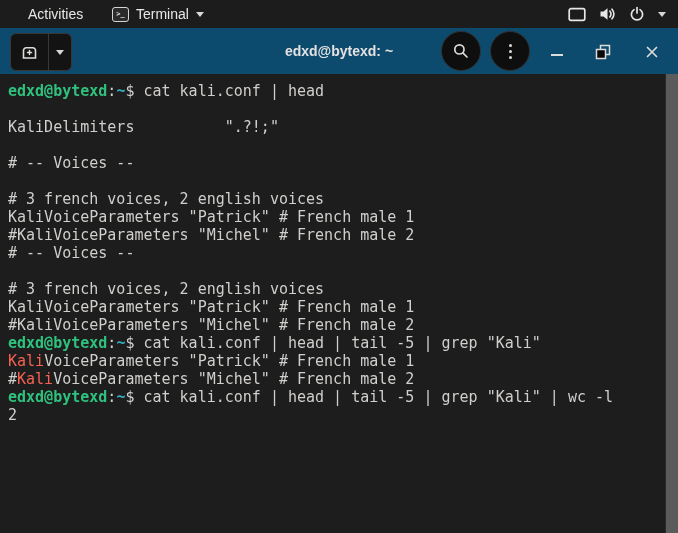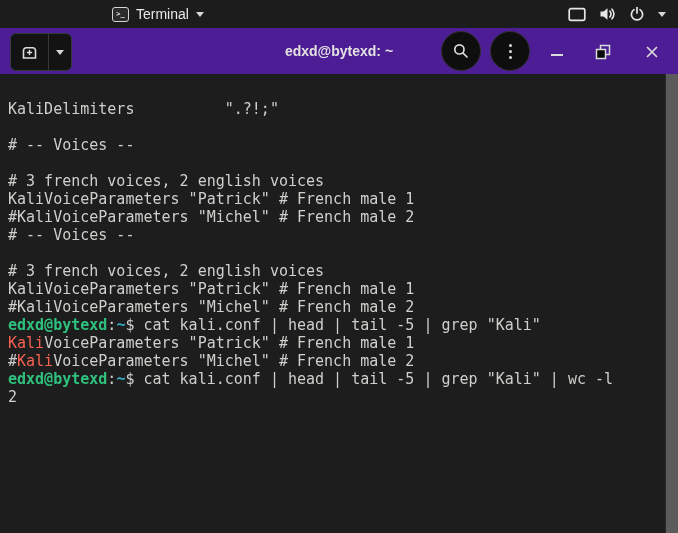--- a/index.html
+++ b/index.html
@@ -20,21 +20,21 @@
     display:flex;align-items:center;justify-content:center;box-sizing:border-box;
   }
   .term-badge span{font-family:"DejaVu Sans Mono",monospace;font-size:7px;line-height:7px;color:#E8E7E5;font-weight:bold;}
   .caret-down{width:0;height:0;border-left:4px solid transparent;border-right:4px solid transparent;border-top:5px solid #D8D7D5;}
   .clock{position:absolute;left:50%;top:0;transform:translateX(-50%);height:28px;display:flex;align-items:center;gap:9px;}
   .notif-dot{width:8px;height:8px;border-radius:50%;background:#C9C8C6;margin-left:6px;}
   .indicators{position:absolute;right:12px;top:0;height:28px;display:flex;align-items:center;gap:13px;}
   .indicators svg{display:block;}
   
   .titlebar{
-    position:absolute;top:28px;left:0;width:678px;height:46px;background:#4c1d95;
+    position:absolute;top:28px;left:0;width:678px;height:46px;background:#0c4a6e;
   }
   .newtab-group{
     position:absolute;left:10px;top:5px;width:62px;height:38px;box-sizing:border-box;
     border:1px solid #383838;border-radius:6px;background:#131313;display:flex;overflow:hidden;
   }
   .newtab-btn{width:37px;display:flex;align-items:center;justify-content:center;border-right:1px solid #383838;}
   .newtab-caret{flex:1;display:flex;align-items:center;justify-content:center;}
   .window-title{
     position:absolute;left:0;top:0;width:100%;height:46px;display:flex;align-items:center;justify-content:center;
     font-size:14px;font-weight:bold;color:#E3E2E0;pointer-events:none;
@@ -63,20 +63,23 @@
   .seg-c{color:#35AEC2;font-weight:bold;}
   .seg-r{color:#F66151;font-weight:normal;}
   .seg-f{color:#D0CFCC;}
   .scrollbar{position:absolute;top:74px;right:0;width:13px;height:459px;background:#2A2A2A;}
   .scroll-thumb{position:absolute;left:1px;top:0;width:12px;height:459px;background:#5B5B5B;}
 </style>
 </head>
 <body>
 
 <div class="topbar">
+  <div class="activities">
+    <span>Activities</span>
+  </div>
 
   <div class="appmenu">
     <span class="term-badge">
         <span>&gt;_</span>
       </span>
     <span>Terminal</span>
     <span class="caret-down"></span>
   </div>
 
 
@@ -139,20 +142,21 @@
   </div>
 
   <div class="winctl ctl-close">
     <svg width="14" height="14" viewBox="0 0 14 14">
       <path d="M2.5 2.5 L11.5 11.5 M11.5 2.5 L2.5 11.5" stroke="#DBDBD9" stroke-width="1.7" stroke-linecap="round"></path>
     </svg>
   </div>
 </div>
 
 <div class="term-body">
+    <div class="term-line"><span class="seg-g">edxd@bytexd</span><span class="seg-f">:</span><span class="seg-c">~</span><span class="seg-f">$ cat kali.conf | head</span></div>
     <div class="term-line"></div>
     <div class="term-line"><span class="seg-f">KaliDelimiters          ".?!;"</span></div>
     <div class="term-line"></div>
     <div class="term-line"><span class="seg-f"># -- Voices --</span></div>
     <div class="term-line"></div>
     <div class="term-line"><span class="seg-f"># 3 french voices, 2 english voices</span></div>
     <div class="term-line"><span class="seg-f">KaliVoiceParameters "Patrick" # French male 1</span></div>
     <div class="term-line"><span class="seg-f">#KaliVoiceParameters "Michel" # French male 2</span></div>
     <div class="term-line"><span class="seg-f"># -- Voices --</span></div>
     <div class="term-line"></div>

